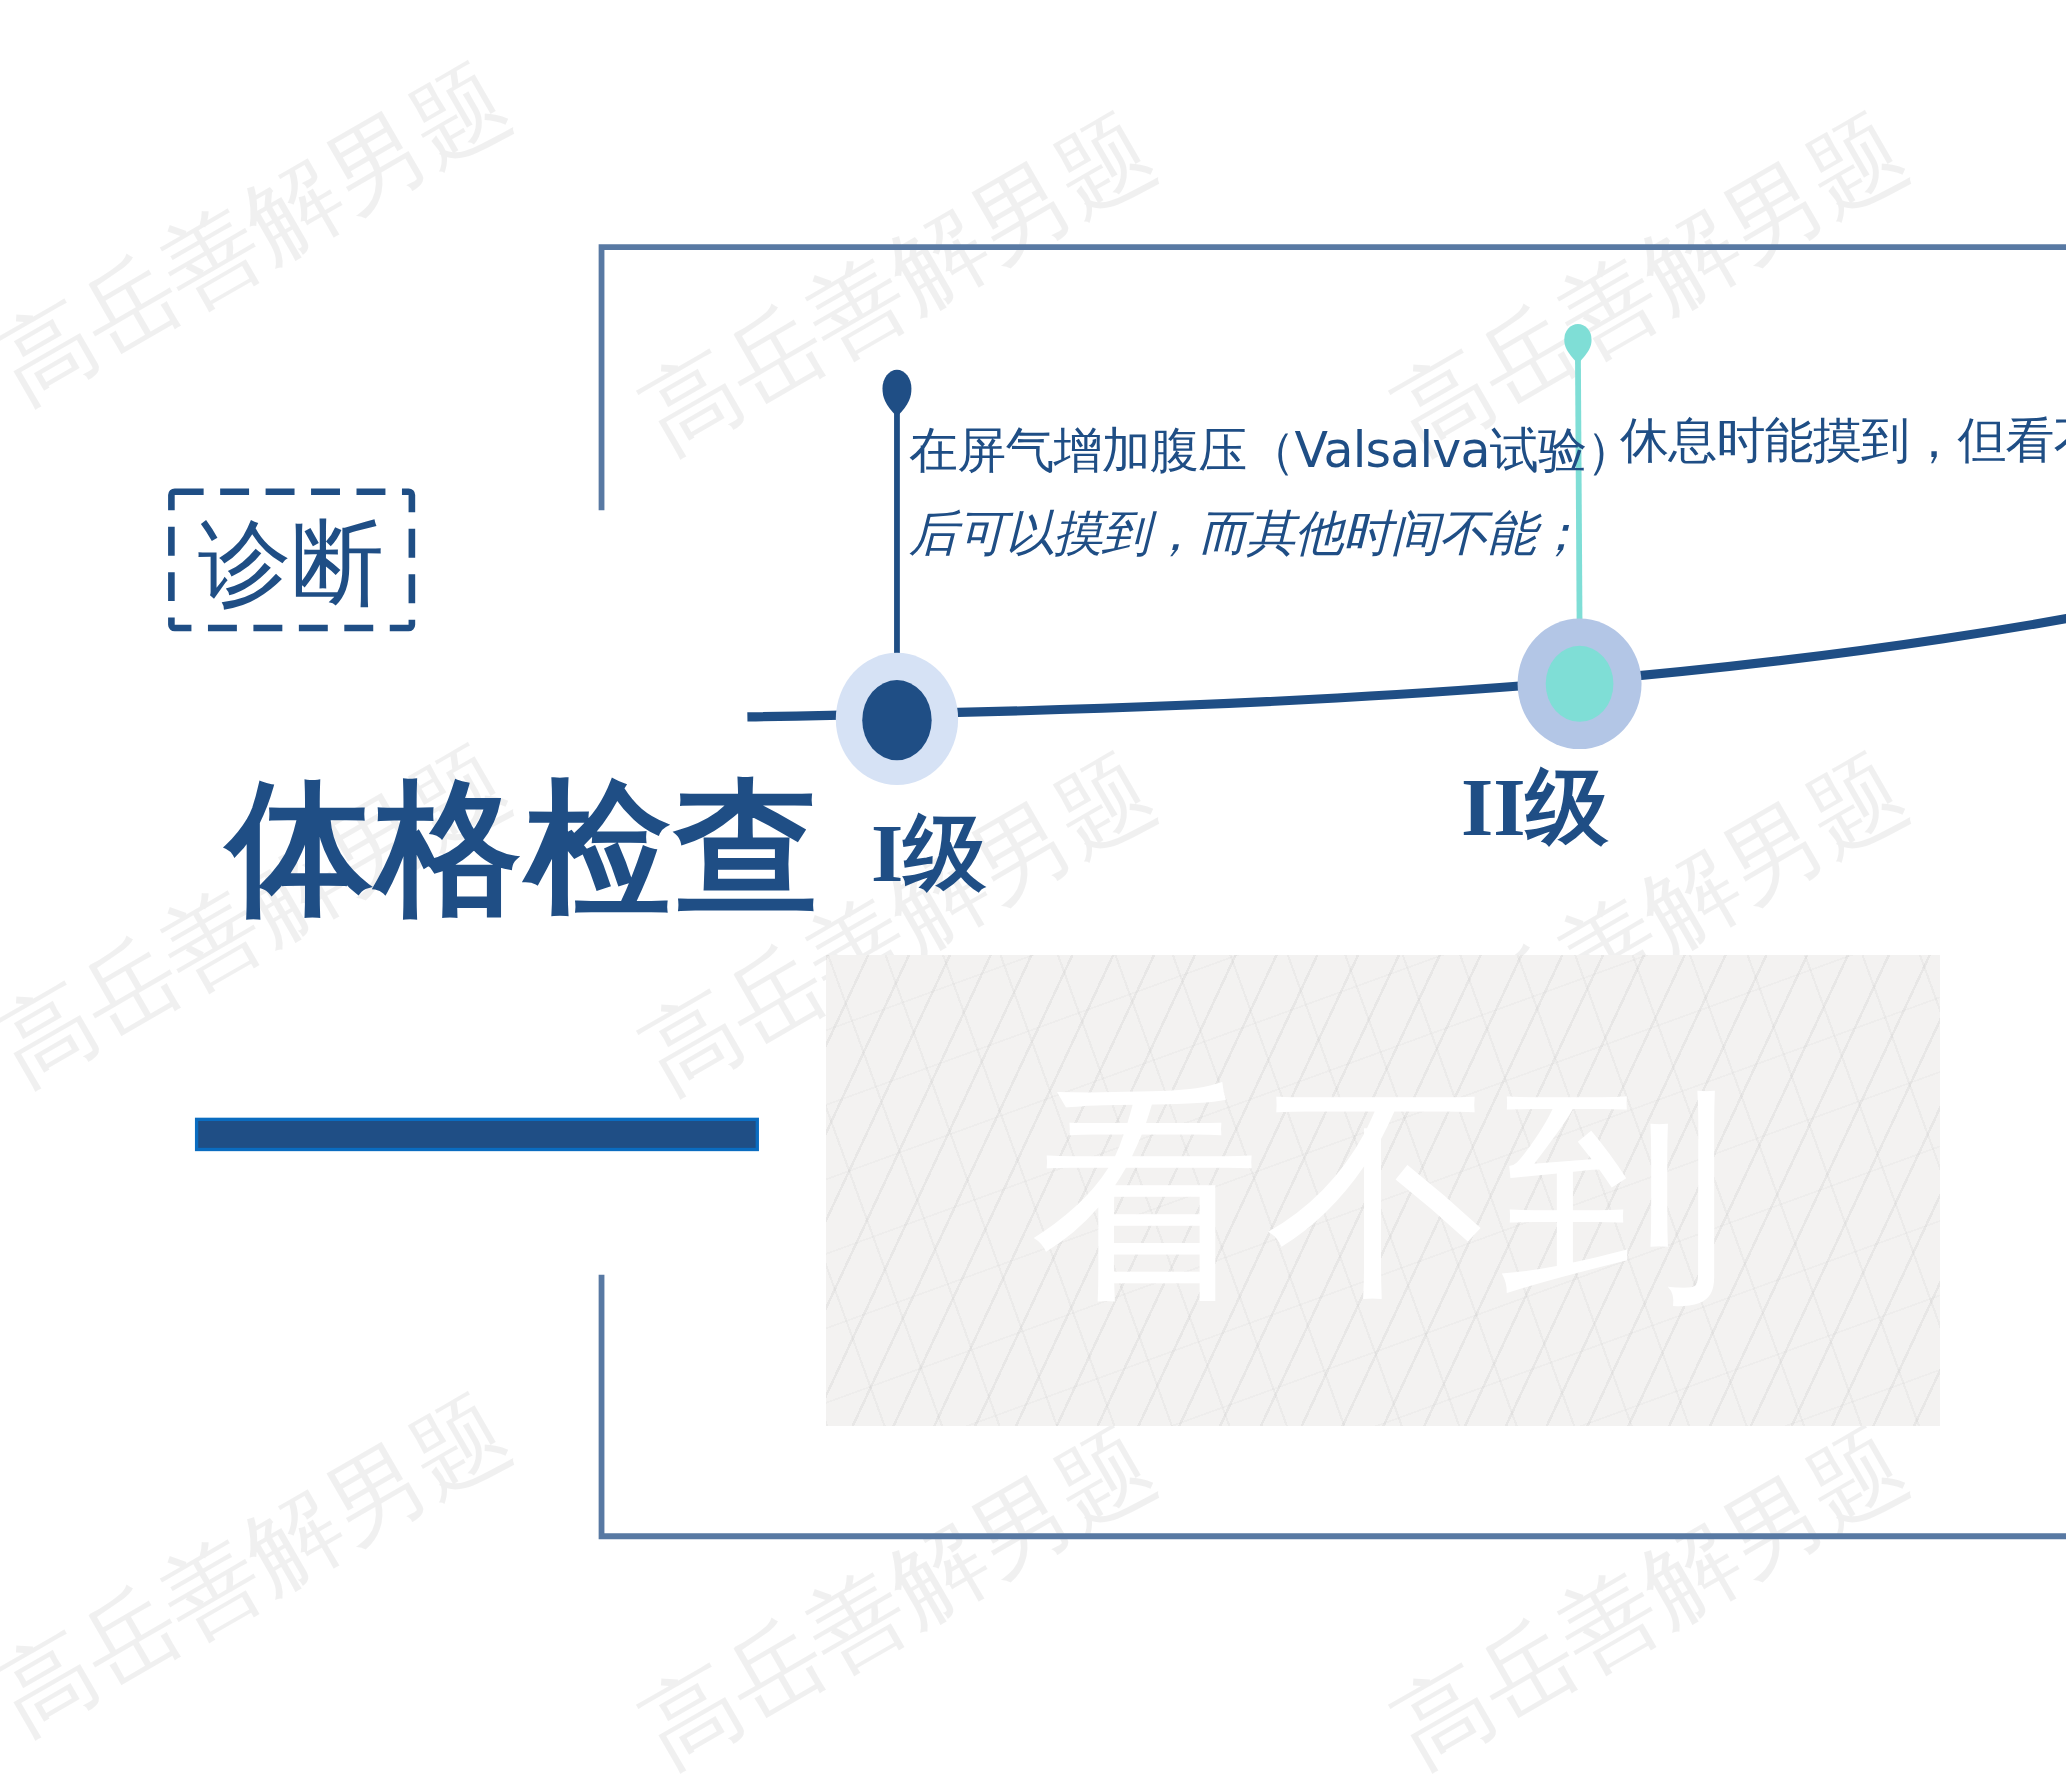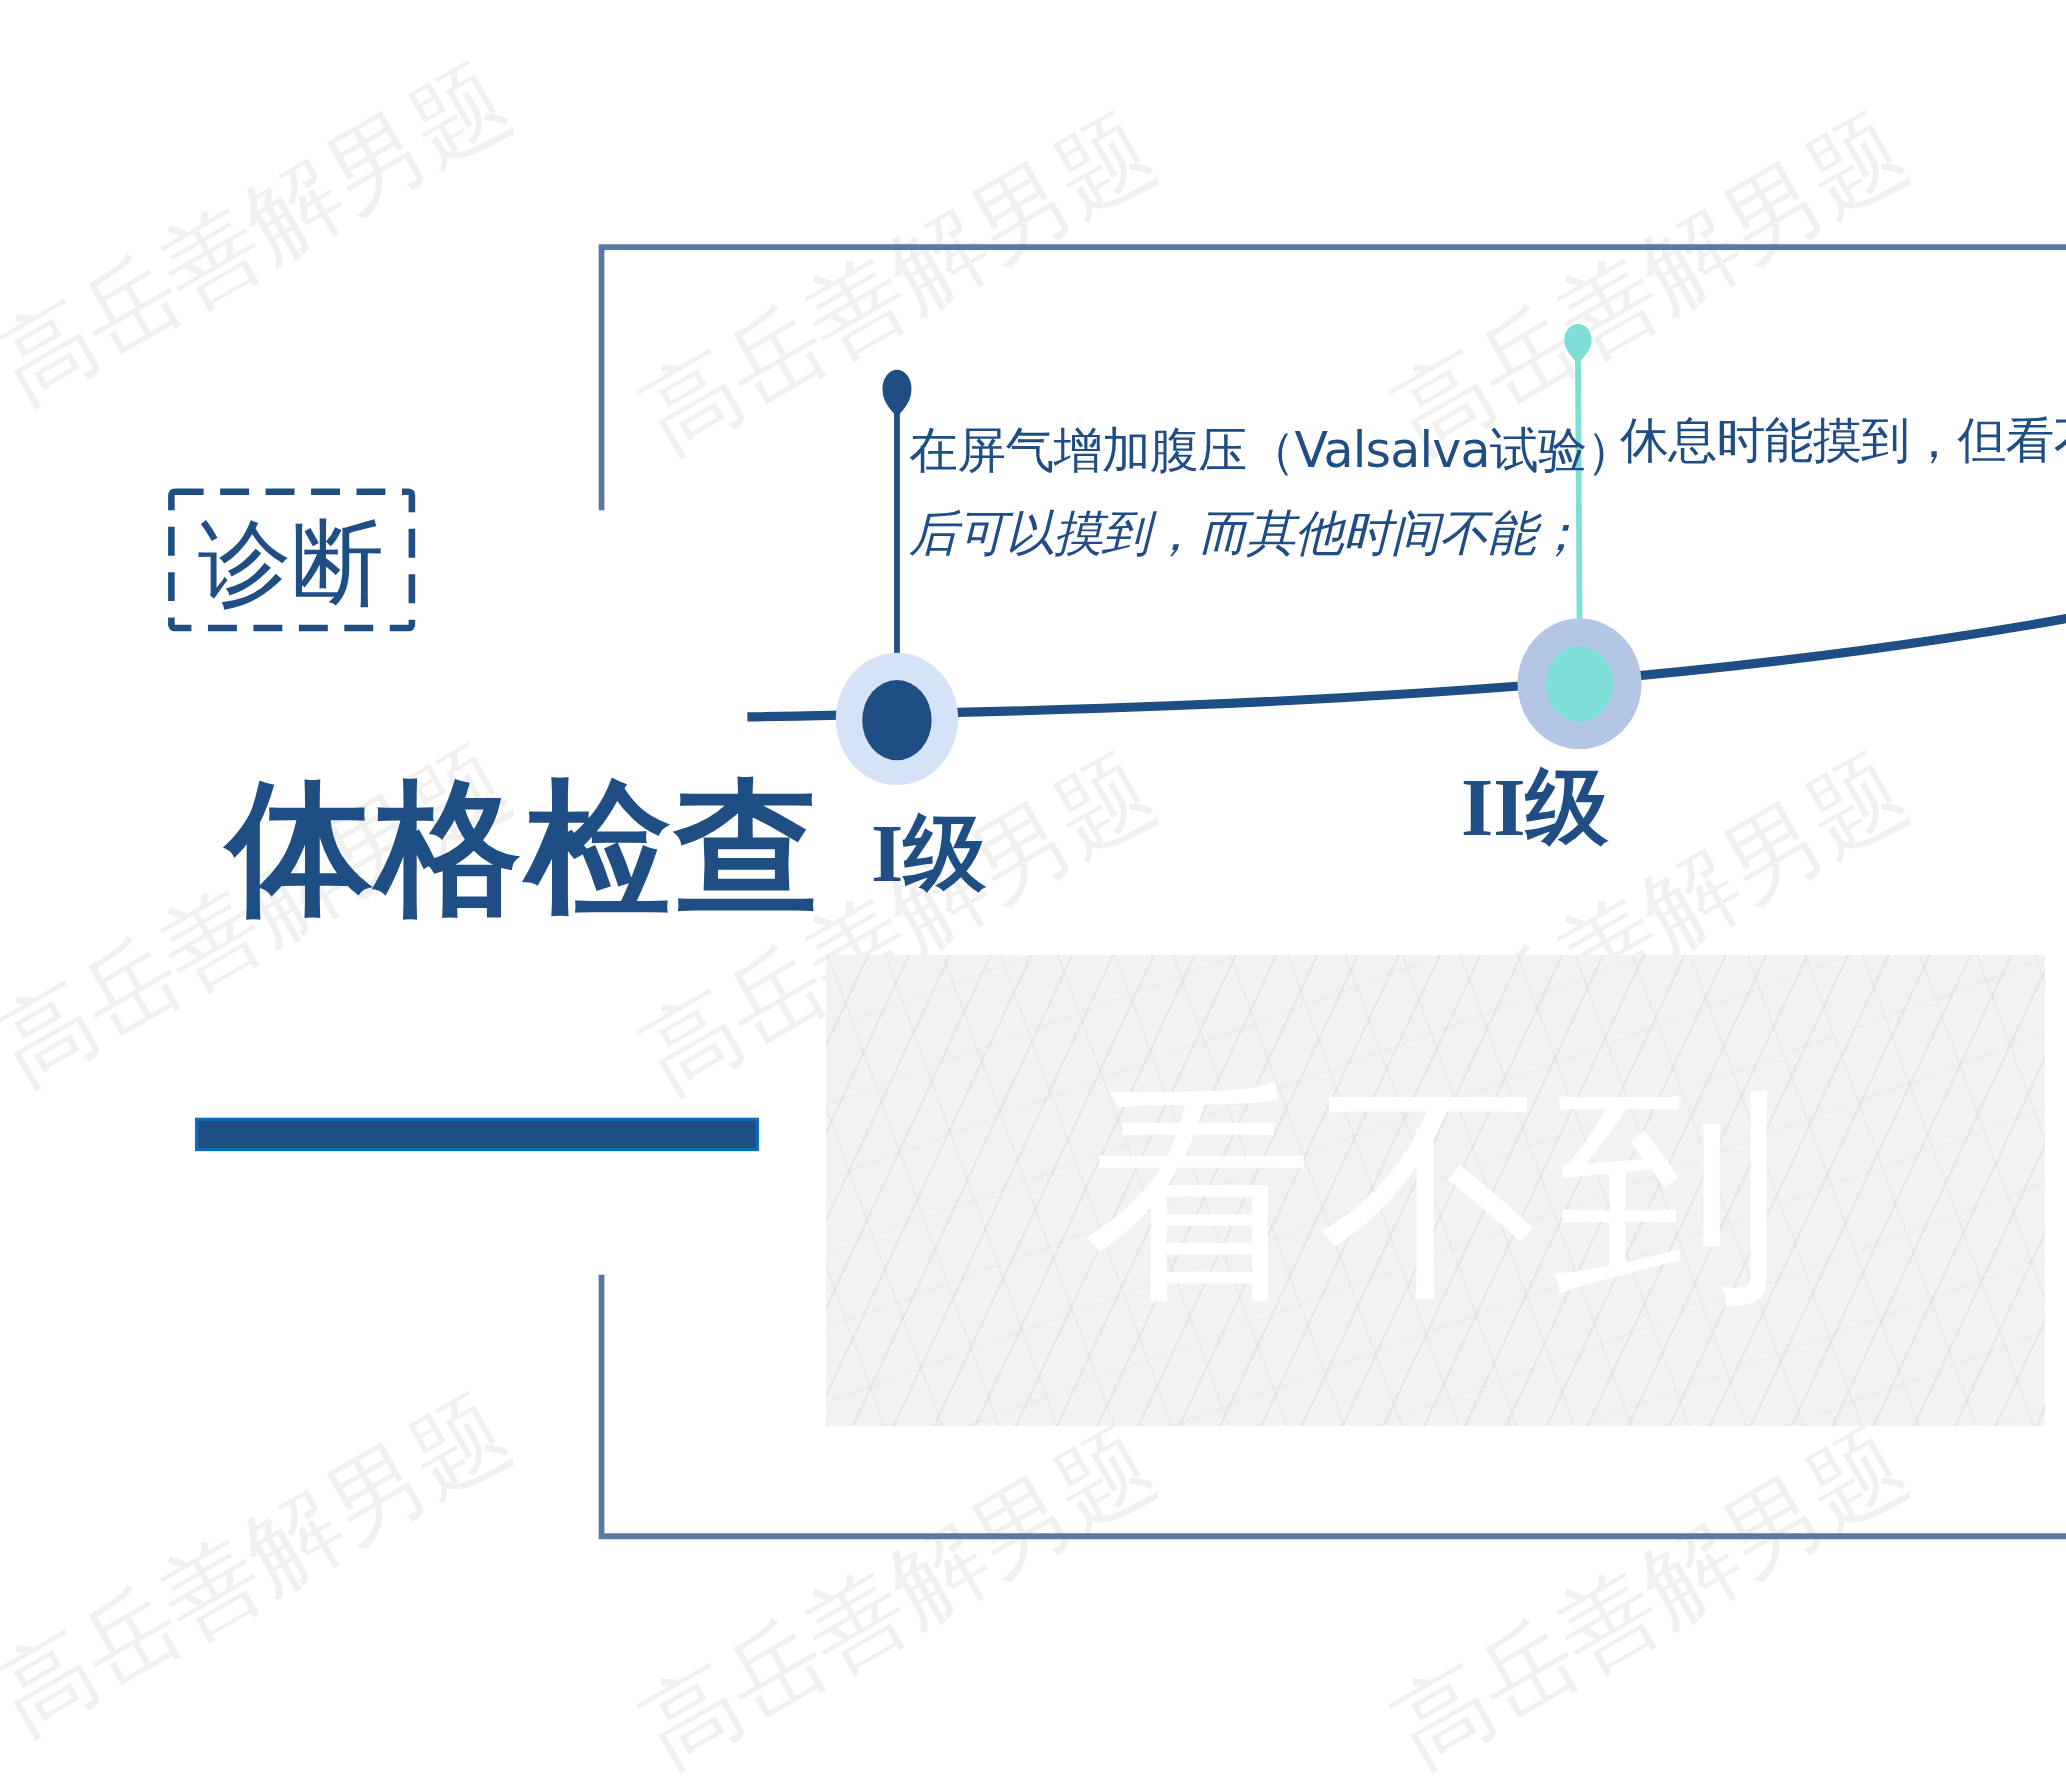--- a/index.html
+++ b/index.html
@@ -6,21 +6,21 @@
   body { width:3174px; height:1785px; position:relative; overflow:hidden;
          font-family: "DejaVu Sans", "Liberation Sans", sans-serif; }
   .layer { position:absolute; left:0; top:0; width:3174px; height:1785px; }
   .txt { position:absolute; color:#1f4e85; white-space:nowrap; }
   .desc { font-size:49px; line-height:83px; letter-spacing:-0.8px; }
   .grade { font-family:"Liberation Serif", "DejaVu Serif", serif; font-weight:bold; font-size:83px; }
   .title-big { font-size:145px; font-weight:bold; letter-spacing:4.1px; }
   .tag { font-size:93px; font-weight:normal; }
   .watermark { position:absolute; font-size:95px; color:rgba(0,0,0,0.06);
                transform:rotate(-30deg); transform-origin:left top; white-space:nowrap; font-weight:normal; }
-  .texture { position:absolute; left:826px; top:955px; width:1219px; height:471px;
+  .texture { position:absolute; left:826px; top:955px; width:1114px; height:471px;
              background:
                repeating-linear-gradient(115deg, rgba(180,180,180,0.18) 0 2.5px, transparent 2.5px 37px),
                repeating-linear-gradient(70deg, rgba(190,190,190,0.14) 0 2.1px, transparent 2.1px 54px),
                repeating-linear-gradient(160deg, rgba(200,200,200,0.12) 0 1.7px, transparent 1.7px 70px),
                #f3f2f1; }
   .texture-label { position:absolute; left:0; right:0; top:87px; text-align:center;
                    font-size:231px; color:#ffffff; letter-spacing:4.1px; }
 </style>
 </head>
 <body>

